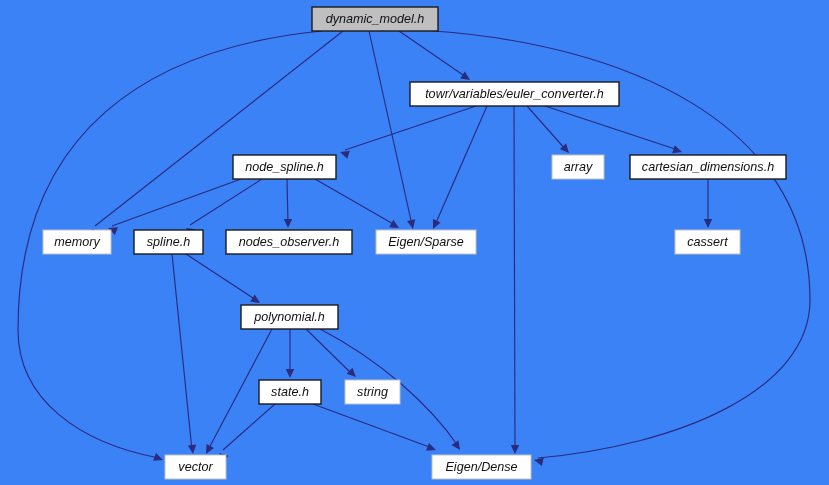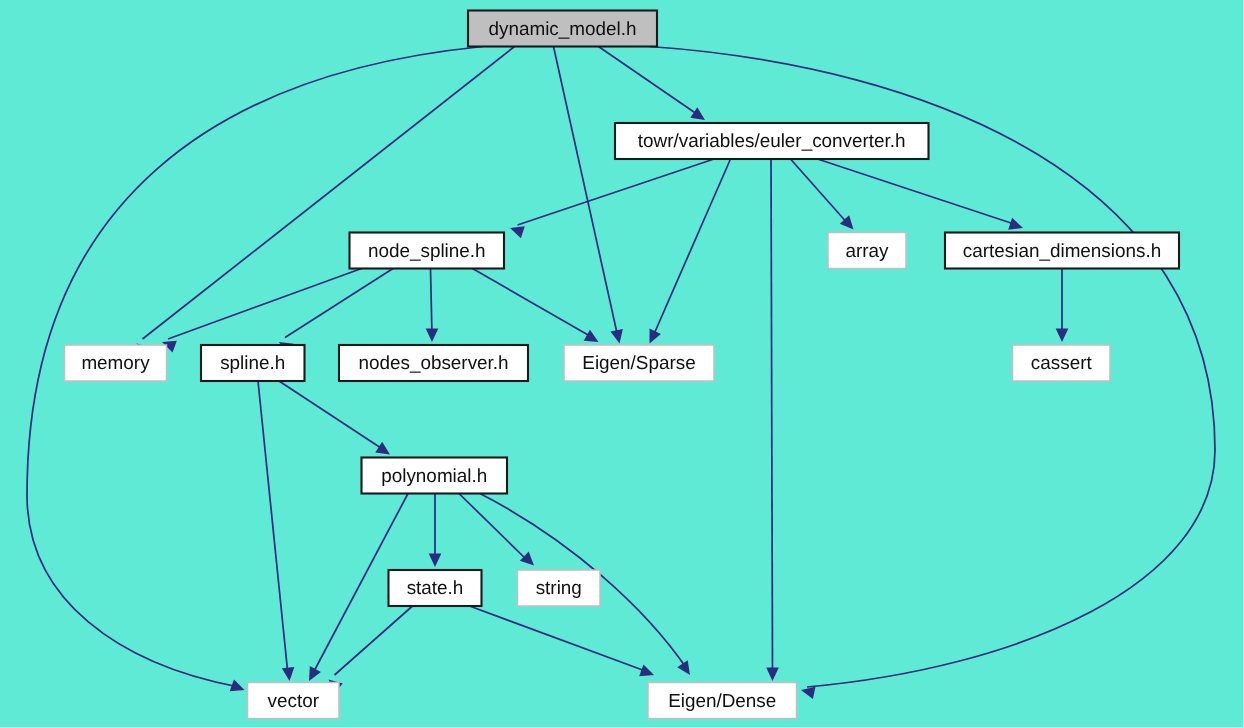--- a/index.html
+++ b/index.html
@@ -10,21 +10,22 @@
   body {
     width: 829px;
     height: 485px;
     overflow: hidden;
     font-family: "Liberation Sans", sans-serif;
   }
   #graph-root {
     position: relative;
     width: 829px;
     height: 485px;
-    background: #5eead4;
+    background: #3b82f6;
+    font-style: italic;
   }
   svg#graph-svg {
     position: absolute;
     left: 0;
     top: 0;
     width: 829px;
     height: 485px;
     display: block;
   }
   .node-box {

